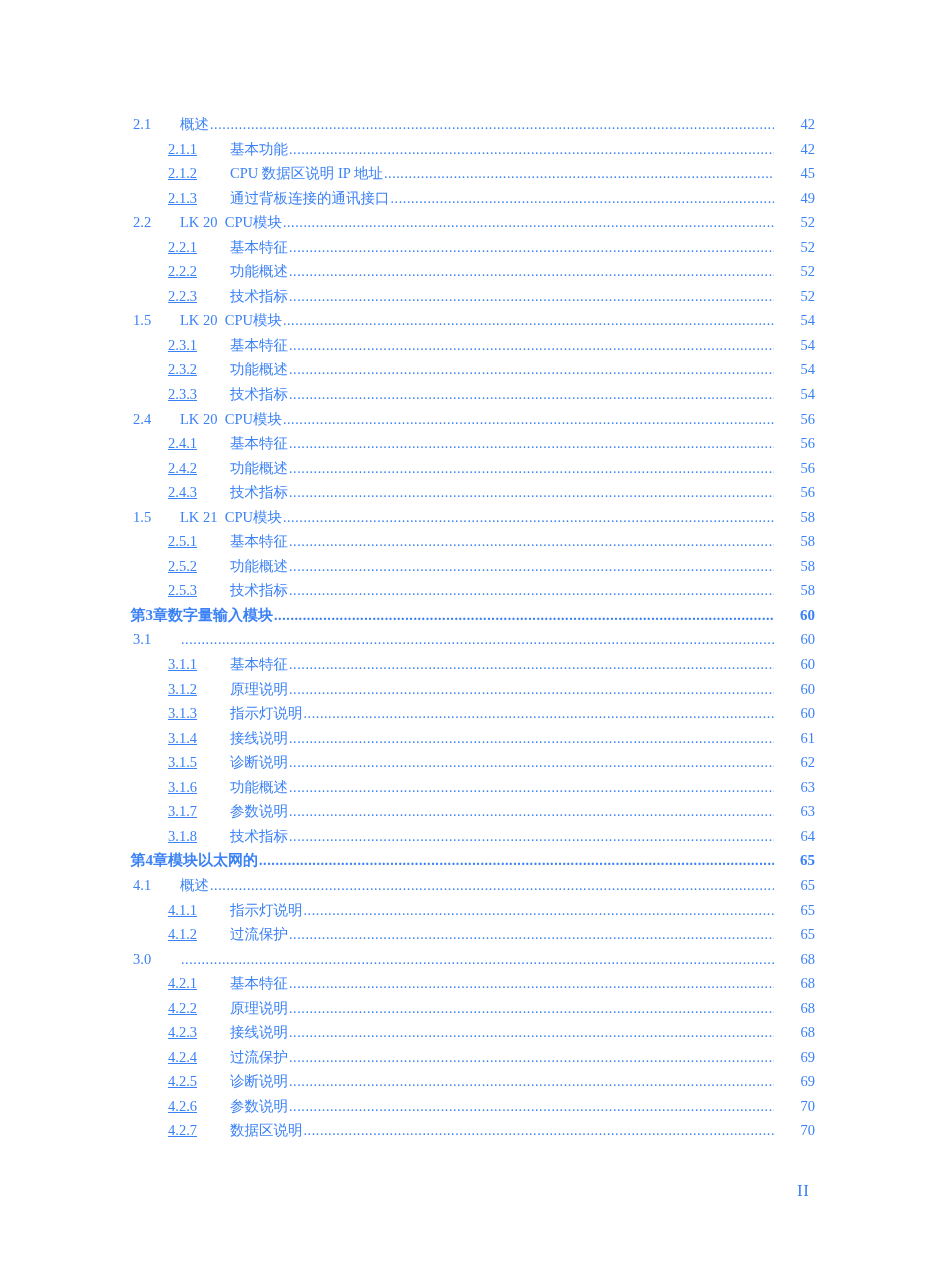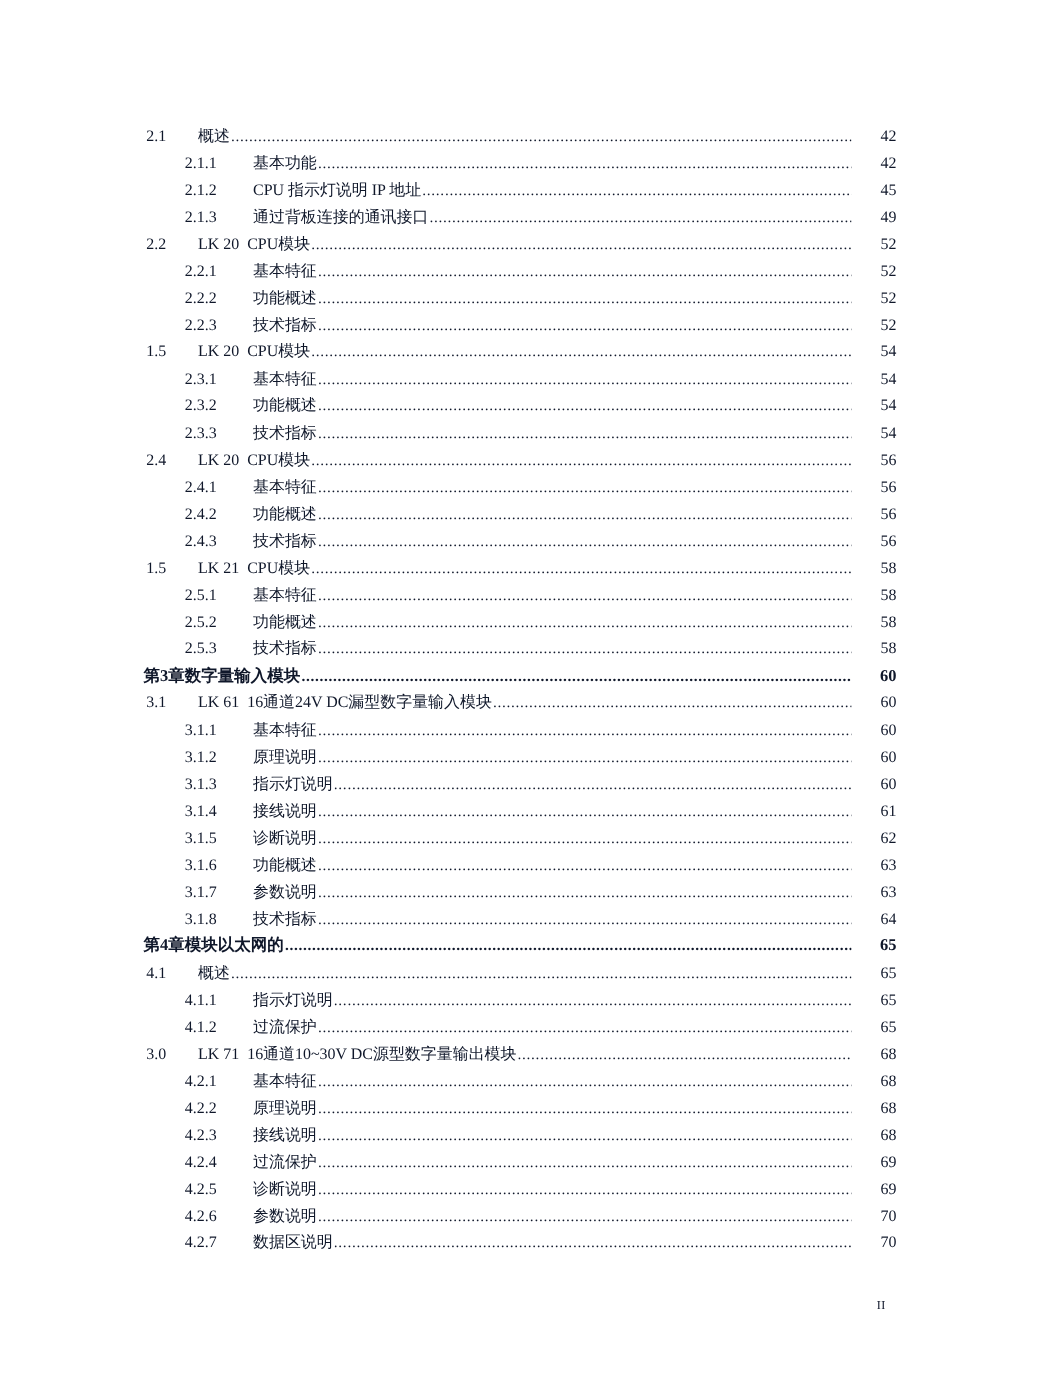--- a/index.html
+++ b/index.html
@@ -7,21 +7,21 @@
     padding: 0;
     background: #ffffff;
   }
   .page {
     position: relative;
     width: 928px;
     height: 1267px;
     background: #ffffff;
     overflow: hidden;
     font-family: "Liberation Serif", "DejaVu Serif", serif;
-    color: #0f172a;
+    color: #3b82f6;
   }
   .toc {
     position: absolute;
     left: 105px;
     top: 112px;
     width: 710px;
   }
   .toc-row {
     display: flex;
     align-items: baseline;
@@ -53,26 +53,26 @@
     margin-left: 24px;
   }
   .lvl1 {
     font-weight: bold;
     font-size: 15px;
   }
   .lvl1 .num { width: 63px; text-align: right; }
   .lvl2 { padding-left: 28px; }
   .lvl2 .num { width: 47px; }
   .lvl3 { padding-left: 63px; }
-  .lvl3 .num { width: 62px; }
+  .lvl3 .num { width: 62px; text-decoration: underline; }
   .footer-page-number {
     position: absolute;
     left: 797px;
     top: 1181px;
-    font-size: 11px;
+    font-size: 17px;
     letter-spacing: 0.5px;
   }
 </style>
 </head>
 <body>
 
 <div class="page">
   <div class="toc" id="toc">
       <div class="toc-row lvl2">
         <span class="num">2.1</span>
@@ -81,21 +81,21 @@
         <span class="page-num">42</span>
       </div>
       <div class="toc-row lvl3">
         <span class="num">2.1.1</span>
         <span class="title">基本功能</span>
         <span class="leader">............................................................................................................................................................................................................................................................................................................</span>
         <span class="page-num">42</span>
       </div>
       <div class="toc-row lvl3">
         <span class="num">2.1.2</span>
-        <span class="title">CPU 指示灯说明 IP 地址</span>
+        <span class="title">CPU 数据区说明 IP 地址</span>
         <span class="leader">............................................................................................................................................................................................................................................................................................................</span>
         <span class="page-num">45</span>
       </div>
       <div class="toc-row lvl3">
         <span class="num">2.1.3</span>
         <span class="title">通过背板连接的通讯接口</span>
         <span class="leader">............................................................................................................................................................................................................................................................................................................</span>
         <span class="page-num">49</span>
       </div>
       <div class="toc-row lvl2">
@@ -195,21 +195,20 @@
         <span class="page-num">58</span>
       </div>
       <div class="toc-row lvl1">
         <span class="num">第3章</span>
         <span class="title">数字量输入模块</span>
         <span class="leader">............................................................................................................................................................................................................................................................................................................</span>
         <span class="page-num">60</span>
       </div>
       <div class="toc-row lvl2">
         <span class="num">3.1</span>
-        <span class="title">LK 61  16通道24V DC漏型数字量输入模块</span>
         <span class="leader">............................................................................................................................................................................................................................................................................................................</span>
         <span class="page-num">60</span>
       </div>
       <div class="toc-row lvl3">
         <span class="num">3.1.1</span>
         <span class="title">基本特征</span>
         <span class="leader">............................................................................................................................................................................................................................................................................................................</span>
         <span class="page-num">60</span>
       </div>
       <div class="toc-row lvl3">
@@ -273,21 +272,20 @@
         <span class="page-num">65</span>
       </div>
       <div class="toc-row lvl3">
         <span class="num">4.1.2</span>
         <span class="title">过流保护</span>
         <span class="leader">............................................................................................................................................................................................................................................................................................................</span>
         <span class="page-num">65</span>
       </div>
       <div class="toc-row lvl2">
         <span class="num">3.0</span>
-        <span class="title">LK 71  16通道10~30V DC源型数字量输出模块</span>
         <span class="leader">............................................................................................................................................................................................................................................................................................................</span>
         <span class="page-num">68</span>
       </div>
       <div class="toc-row lvl3">
         <span class="num">4.2.1</span>
         <span class="title">基本特征</span>
         <span class="leader">............................................................................................................................................................................................................................................................................................................</span>
         <span class="page-num">68</span>
       </div>
       <div class="toc-row lvl3">

